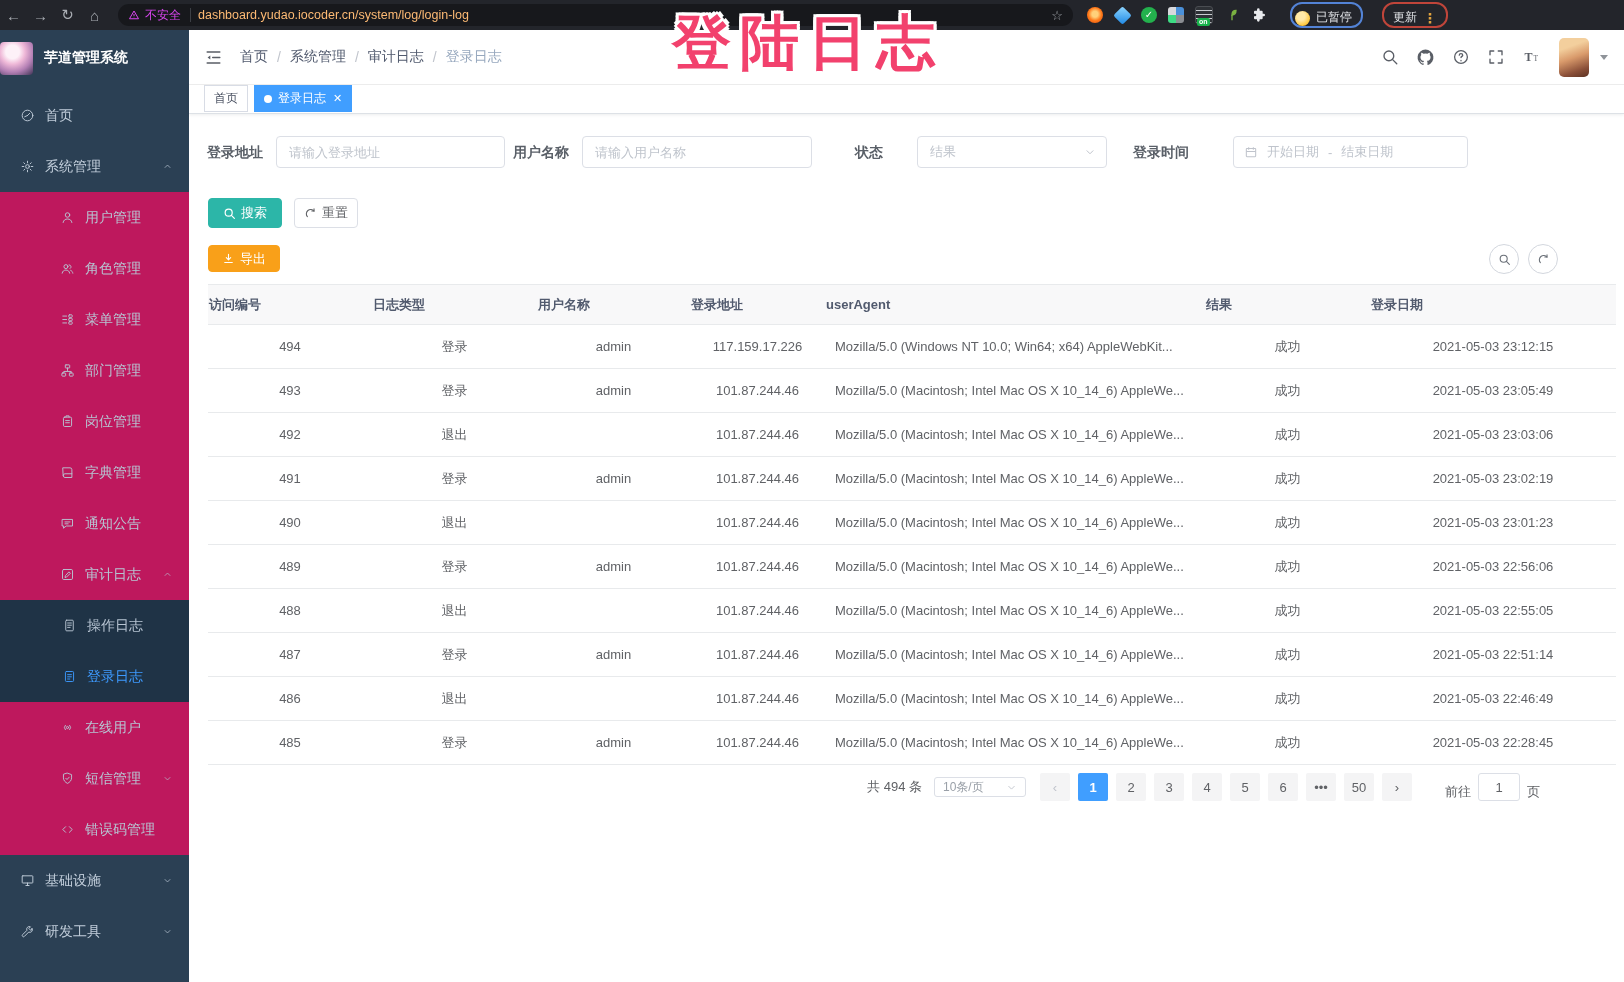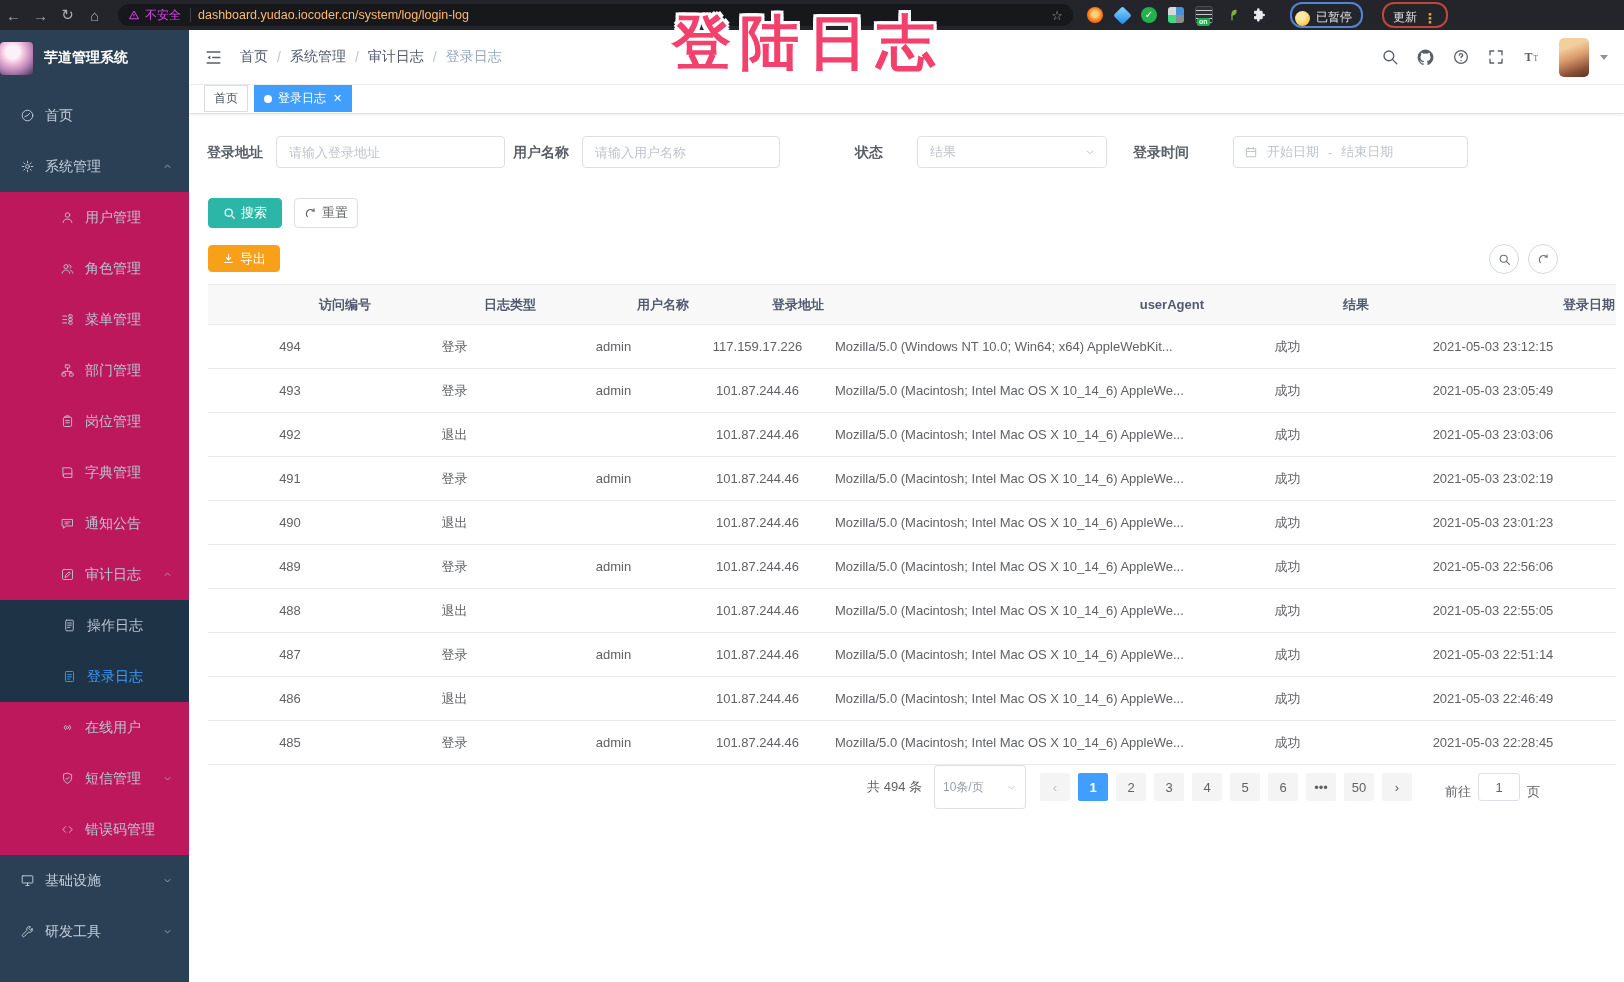--- a/index.html
+++ b/index.html
@@ -101,31 +101,31 @@
   .btn-reset{position:absolute;left:105px;top:85px;width:64px;height:30px;background:#fff;color:#606266;border:1px solid #dcdfe6}
   .btn-export{position:absolute;left:19px;top:132px;width:72px;height:27px;background:#f9a019;color:#fff;border:1px solid #f9a019}
   .circle-btns{position:absolute;right:66px;top:131px;display:flex;gap:9px}
   .cbtn{width:28px;height:28px;border-radius:50%;border:1px solid #d3d7de;display:flex;
         align-items:center;justify-content:center;color:#6a7078;cursor:pointer;background:#fff}
 
   
   .table-wrap{position:absolute;left:19px;right:8px;top:171px}
   table.logtable{width:100%;border-collapse:collapse;table-layout:fixed;font-size:13px;color:#606266}
   .logtable thead th{height:37px;background:#f8f8f9;color:#515a6e;font-weight:bold;
-      border-top:1px solid #e8eaec;border-bottom:1px solid #e8eaec;text-align:right;
+      border-top:1px solid #e8eaec;border-bottom:1px solid #e8eaec;text-align:left;
       white-space:nowrap;overflow:hidden}
   .logtable tbody td{height:43px;border-bottom:1px solid #e8eaec;text-align:center;
       white-space:nowrap;overflow:hidden;text-overflow:ellipsis;padding:0 4px}
   .logtable tbody td.left{text-align:left;padding-left:10px}
 
   
   .pager{position:absolute;right:84px;top:660px;height:28px;display:flex;align-items:center;
          font-size:13px;color:#606266}
   .pager-total{margin-right:12px}
-  .size-select{width:92px;height:44px;border:1px solid #dcdfe6;border-radius:3px;display:flex;
+  .size-select{width:92px;height:20px;border:1px solid #dcdfe6;border-radius:3px;display:flex;
          align-items:center;justify-content:space-between;padding:0 8px;font-size:12px;
          color:#9aa0a8;margin-right:10px;cursor:pointer;box-sizing:border-box;background:#fff}
   .pbtn{min-width:30px;height:28px;margin:0 4px;background:#f4f4f5;border-radius:2px;
         display:inline-flex;align-items:center;justify-content:center;font-size:13px;
         color:#606266;cursor:pointer;padding:0 4px;box-sizing:border-box}
   .pbtn.active{background:#409eff;color:#fff;font-weight:bold}
   .pbtn.prev{color:#c0c4cc}
   .goto{display:flex;align-items:flex-end;gap:7px;margin-left:29px}
   .goto input{width:42px;height:28px;border:1px solid #dcdfe6;border-radius:3px;text-align:center;
         font-size:13px;color:#606266;box-sizing:border-box}
@@ -395,21 +395,21 @@
     <span>登录日志</span>
     <span class="tag-x">✕</span>
   </span>
 </div>
 
 <div class="content">
 
   <span class="f-label" style="left:18px">登录地址</span>
   <input class="f-input" style="left: 87px; width: 229px;" placeholder="请输入登录地址">
   <span class="f-label" style="left:324px">用户名称</span>
-  <input class="f-input" style="left: 393px; width: 198px;" placeholder="请输入用户名称">
+  <input class="f-input" style="left: 393px; width: 230px;" placeholder="请输入用户名称">
   <span class="f-label" style="left:666px">状态</span>
   <div class="f-select" style="left:728px;width:190px">
     <span>结果</span>
     <svg width="12" height="12" viewBox="0 0 24 24" fill="none" stroke="#c0c4cc" stroke-width="2" stroke-linecap="round">
         <path d="M6 9.5l6 6 6-6"></path>
       </svg>
   </div>
   <span class="f-label" style="left:944px">登录时间</span>
   <div class="f-date" style="left:1044px;width:235px">
     <svg width="14" height="14" viewBox="0 0 24 24" fill="none" stroke="#c0c4cc" stroke-width="1.8">

